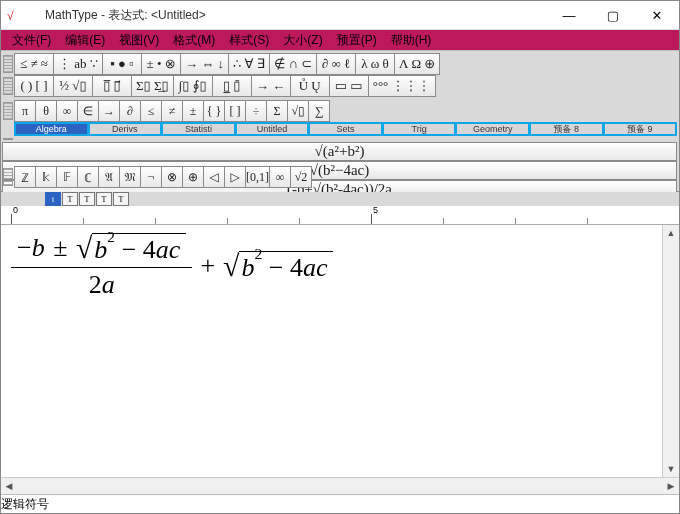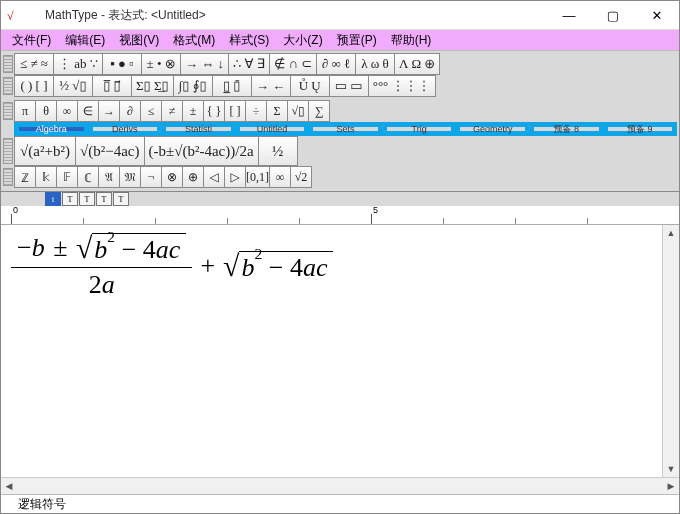--- a/index.html
+++ b/index.html
@@ -10,60 +10,60 @@
     background: #f0f0f0;
     overflow: hidden;
     -webkit-user-select: none; user-select: none;
   }
   .window { display: flex; flex-direction: column; height: 100%; box-sizing: border-box; border: 1px solid #888;}
   .titlebar { height: 28px; display: flex; align-items: center; background: #fff; border-bottom: 1px solid #ddd;}
   .titlebar .icon { width: 12px; height: 12px; margin: 0 6px; color:#c00; font-weight:bold; font-family:serif;}
   .titlebar .title { flex: 1; font-size: 12px; color: #333; margin-left: 20px;}
   .winbtns { display: flex; height: 100%;}
   .winbtn { width: 44px; display:flex; align-items:center; justify-content:center; font-size:13px; }
-  .menubar { height: 20px; display:flex; align-items:center; padding: 0 4px; background:#f0abfc; border-bottom:1px solid #bbb;}
+  .menubar { height: 20px; display:flex; align-items:center; padding: 0 4px; background:#be185d; border-bottom:1px solid #bbb;}
   .menuitem { padding: 1px 7px; font-size:12px;}
   .toolbars { background:#d9d9d9; display:flex; flex-direction:column; padding: 2px 2px 3px 2px; gap:0px; border-bottom:1px solid #888;}
   .row { display:flex; align-items:stretch; height:22px;}
-  .row.tall { height:30px;}
+  .row.tall { height:30px;flex-direction:column;}
   .grip { width:8px; background:repeating-linear-gradient(to bottom,#aaa 0,#aaa 1px,transparent 1px,transparent 3px); margin:2px 2px 2px 0; flex:none; border:1px solid #999;}
   .tbtn {
     border:1px solid #8a8a8a;
     background:linear-gradient(#fff,#e8e8e8);
     margin:0 0 0 -1px;
     display:flex; align-items:center; justify-content:center;
     font-family: "Cambria Math","Times New Roman",serif;
     font-size:13px; color:#222;
     min-width:40px;
     padding:0 4px;
     box-sizing:border-box;
   }
   .tbtn.small { min-width:22px; font-size:12px; padding:0;}
   .tbtn.big  { min-width:62px; font-size:15px; padding:0 4px;}
   .tablabel {
-    flex:1; border:5px solid #0ea5e9; margin-left:-1px;
+    flex:1; border:2px solid #0ea5e9; margin-left:-1px;
     background:#d7d7d7;
     display:flex; align-items:center; justify-content:center;
     font-size:9px; font-family:sans-serif; color:#333;
   }
   .tablabel.active { background:#2b63c3; color:#fff;}
   .tabholder{ display:flex; flex:1;}
   .minitabs { display:flex; height:14px; padding-left:10px; background:#d9d9d9;}
   .minitab { width:14px; height:12px; border:1px solid #777; margin-right:1px; background:#f5f5f5; display:flex; align-items:center; justify-content:center; font-size:8px; font-family:serif;}
   .minitab.active { background:#2b63c3; color:#fff; border-color:#2b63c3;}
   .ruler { height:18px; background:#fff; border-bottom:1px solid #aaa; position:relative; font-size:9px;}
   .ruler .tg { position:absolute; top:12px; width:1px; height:6px; background:#888;}
   .ruler .tm { position:absolute; top:8px; width:1px; height:10px; background:#555;}
   .ruler .lb { position:absolute; top:-1px; font-size:9px;}
   .editor { flex:1; display:flex; background:#fff; overflow:hidden;}
   .canvas { flex:1; padding: 8px 10px; font-family:"Cambria Math","Times New Roman",serif; font-size:26px; font-style:italic; color:#000; position:relative;}
   .vscroll { width:16px; background:#f0f0f0; border-left:1px solid #ccc; display:flex; flex-direction:column;}
   .vbtn { height:16px; display:flex;align-items:center;justify-content:center; font-size:9px; color:#555;}
   .vtrack{flex:1;}
-  .statusbar { height:18px; background:#fff; border-top:1px solid #bbb; padding:0 17px; font-size:12px; display:flex; align-items:center;}
+  .statusbar { height:18px; background:#fff; border-top:1px solid #bbb; padding:0 0; font-size:12px; display:flex; align-items:center;}
   .hscroll { height:16px; background:#f0f0f0; border-top:1px solid #ccc; display:flex;}
   .hbtn{width:16px;display:flex;align-items:center;justify-content:center;font-size:9px;color:#555;}
   .htrack{flex:1;}
   
   .eq { display:inline-flex; align-items:center; gap:4px;}
   .frac { display:inline-flex; flex-direction:column; align-items:center; font-style:inherit;}
   .frac .num, .frac .den { padding:0 6px; white-space:nowrap;}
   .fline { width:100%; height:0; border-top:1.5px solid #000; margin:2px 0;}
   .sqrt { display:inline-flex; align-items:flex-start;}
   .surd { font-style:normal; font-size:1.15em; line-height:0.9; position:relative; top:2px;}

